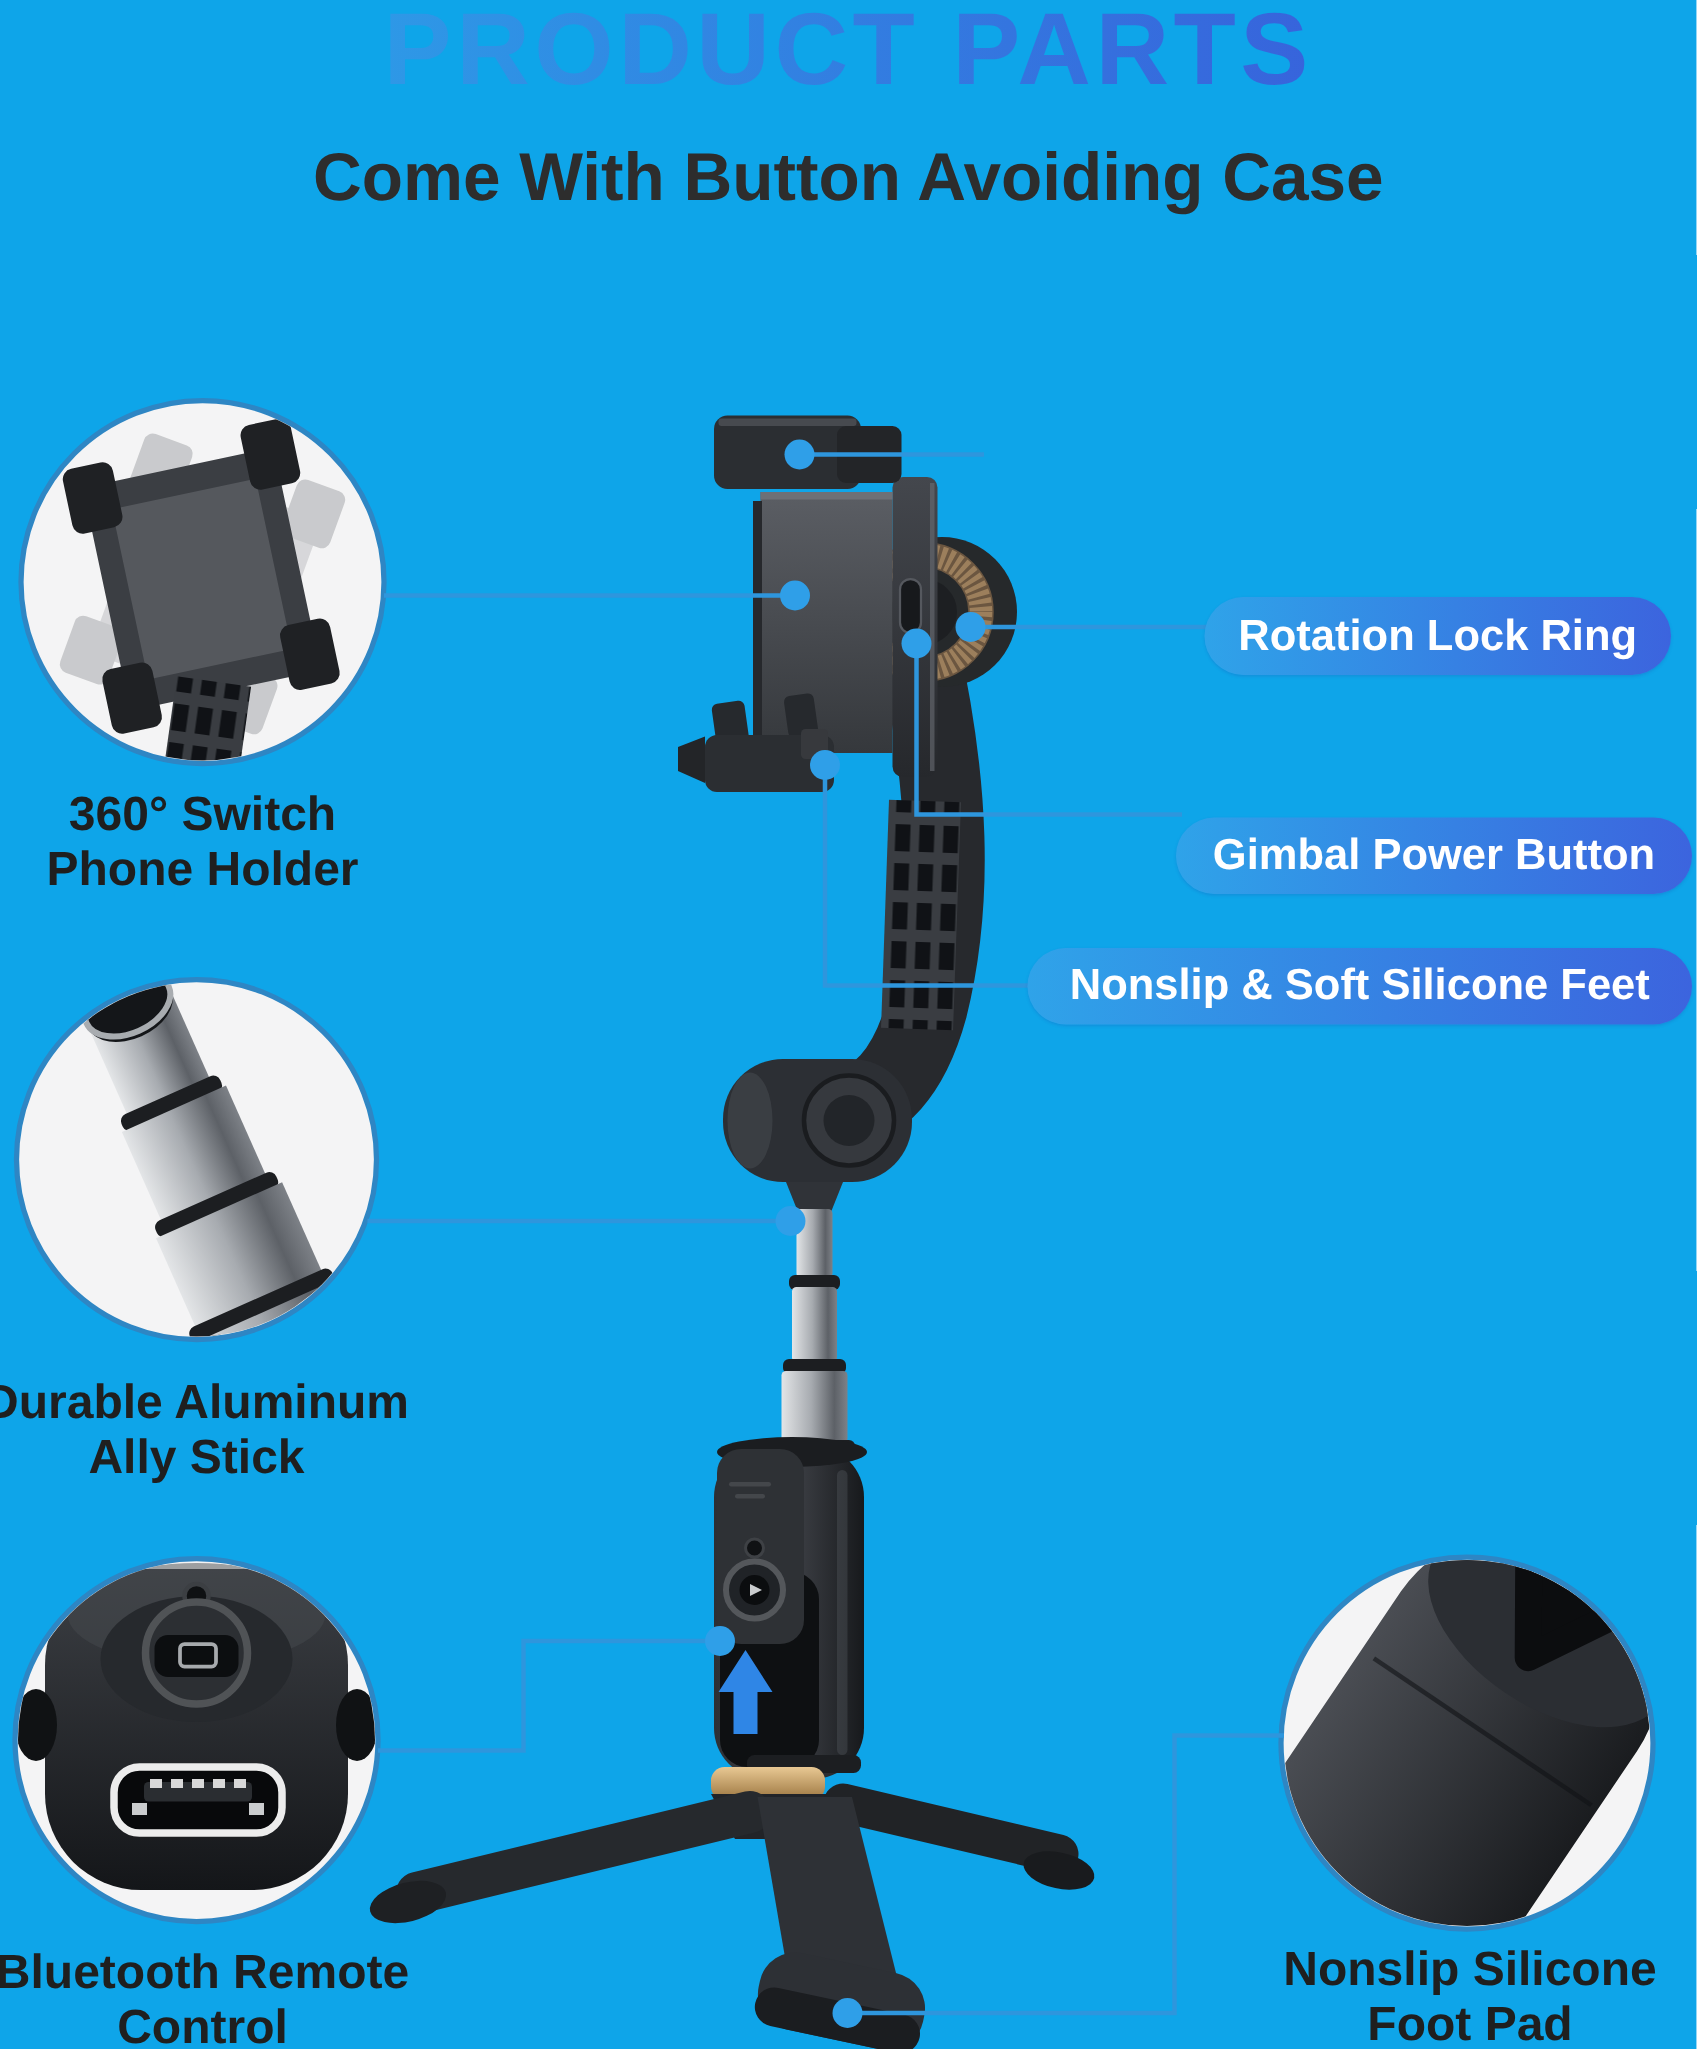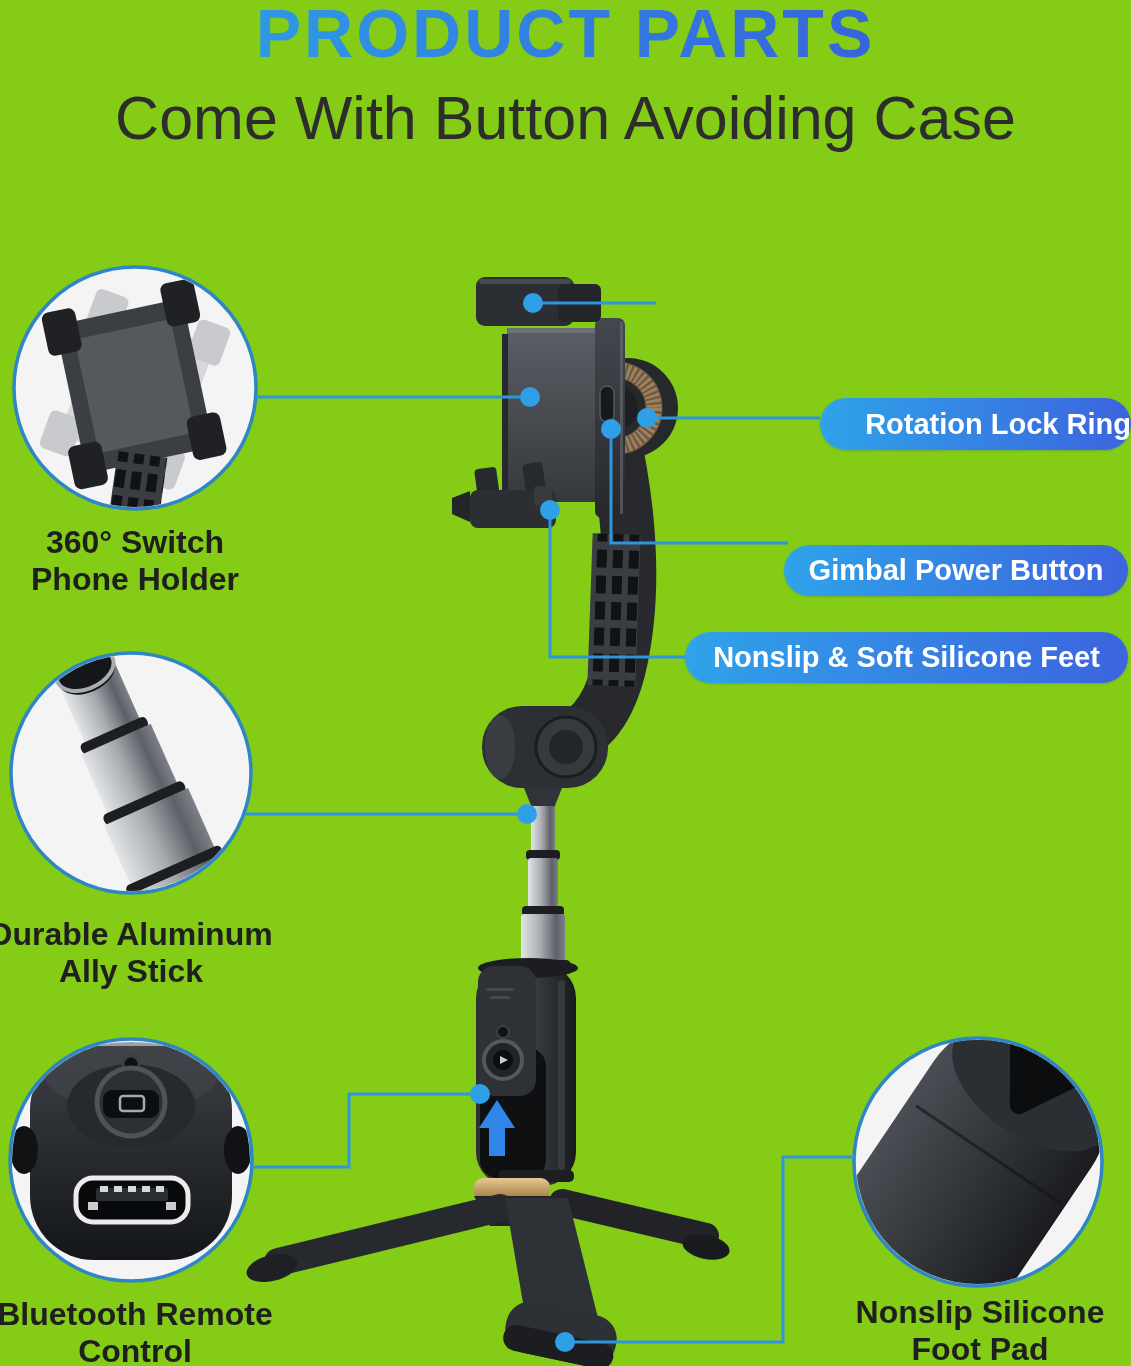--- a/index.html
+++ b/index.html
@@ -1,30 +1,30 @@
 <!DOCTYPE html>
 <html><head>
 <meta charset="utf-8">
 <style>
   html,body{margin:0;padding:0;background:#fff;}
-  .stage{position:relative;width:1131px;height:1366px;background:#84cc16;overflow:hidden;
+  .stage{position:relative;width:1131px;height:1366px;background:#0ea5e9;overflow:hidden;
          font-family:"Liberation Sans",sans-serif;}
   .page-title{position:absolute;top:-4px;left:0;width:100%;text-align:center;
     font-size:68px;font-weight:800;letter-spacing:3px;line-height:74px;
     background:linear-gradient(90deg,#2BA9EA 5%,#3A53D8 95%);
     -webkit-background-clip:text;background-clip:text;color:transparent;
     -webkit-text-fill-color:transparent;white-space:nowrap;}
   .page-subtitle{position:absolute;top:92px;left:0;width:100%;text-align:center;
-    font-size:61px;font-weight:400;color:#2d2d2d;line-height:52px;white-space:nowrap;}
+    font-size:45px;font-weight:700;color:#2d2d2d;line-height:52px;white-space:nowrap;}
   .pill{position:absolute;display:flex;align-items:center;justify-content:center;
     border-radius:28px;background:linear-gradient(90deg,#2FA3E9,#3C64DE);
     color:#fff;font-weight:700;font-size:29px;white-space:nowrap;
     box-shadow:0 1px 2px rgba(30,80,180,.25);}
   #pill-1{left:652px;top:277px;width:476px;height:55px;}
-  #pill-2{left:820px;top:398px;width:311px;height:52px;justify-content:flex-end;}
+  #pill-2{left:803px;top:398px;width:311px;height:52px;}
   #pill-3{left:784px;top:545px;width:344px;height:51px;}
   #pill-4{left:685px;top:632px;width:443px;height:51px;}
   .circle-label{position:absolute;text-align:center;font-size:32px;font-weight:700;
     color:#1f1f1f;line-height:37px;}
   .circle-label span{display:block;}
   #clabel-1{left:-45px;top:524px;width:360px;}
   #clabel-2{left:-49px;top:916px;width:360px;}
   #clabel-3{left:-45px;top:1296px;width:360px;}
   #clabel-4{left:800px;top:1294px;width:360px;}
   svg{position:absolute;left:0;top:0;}

